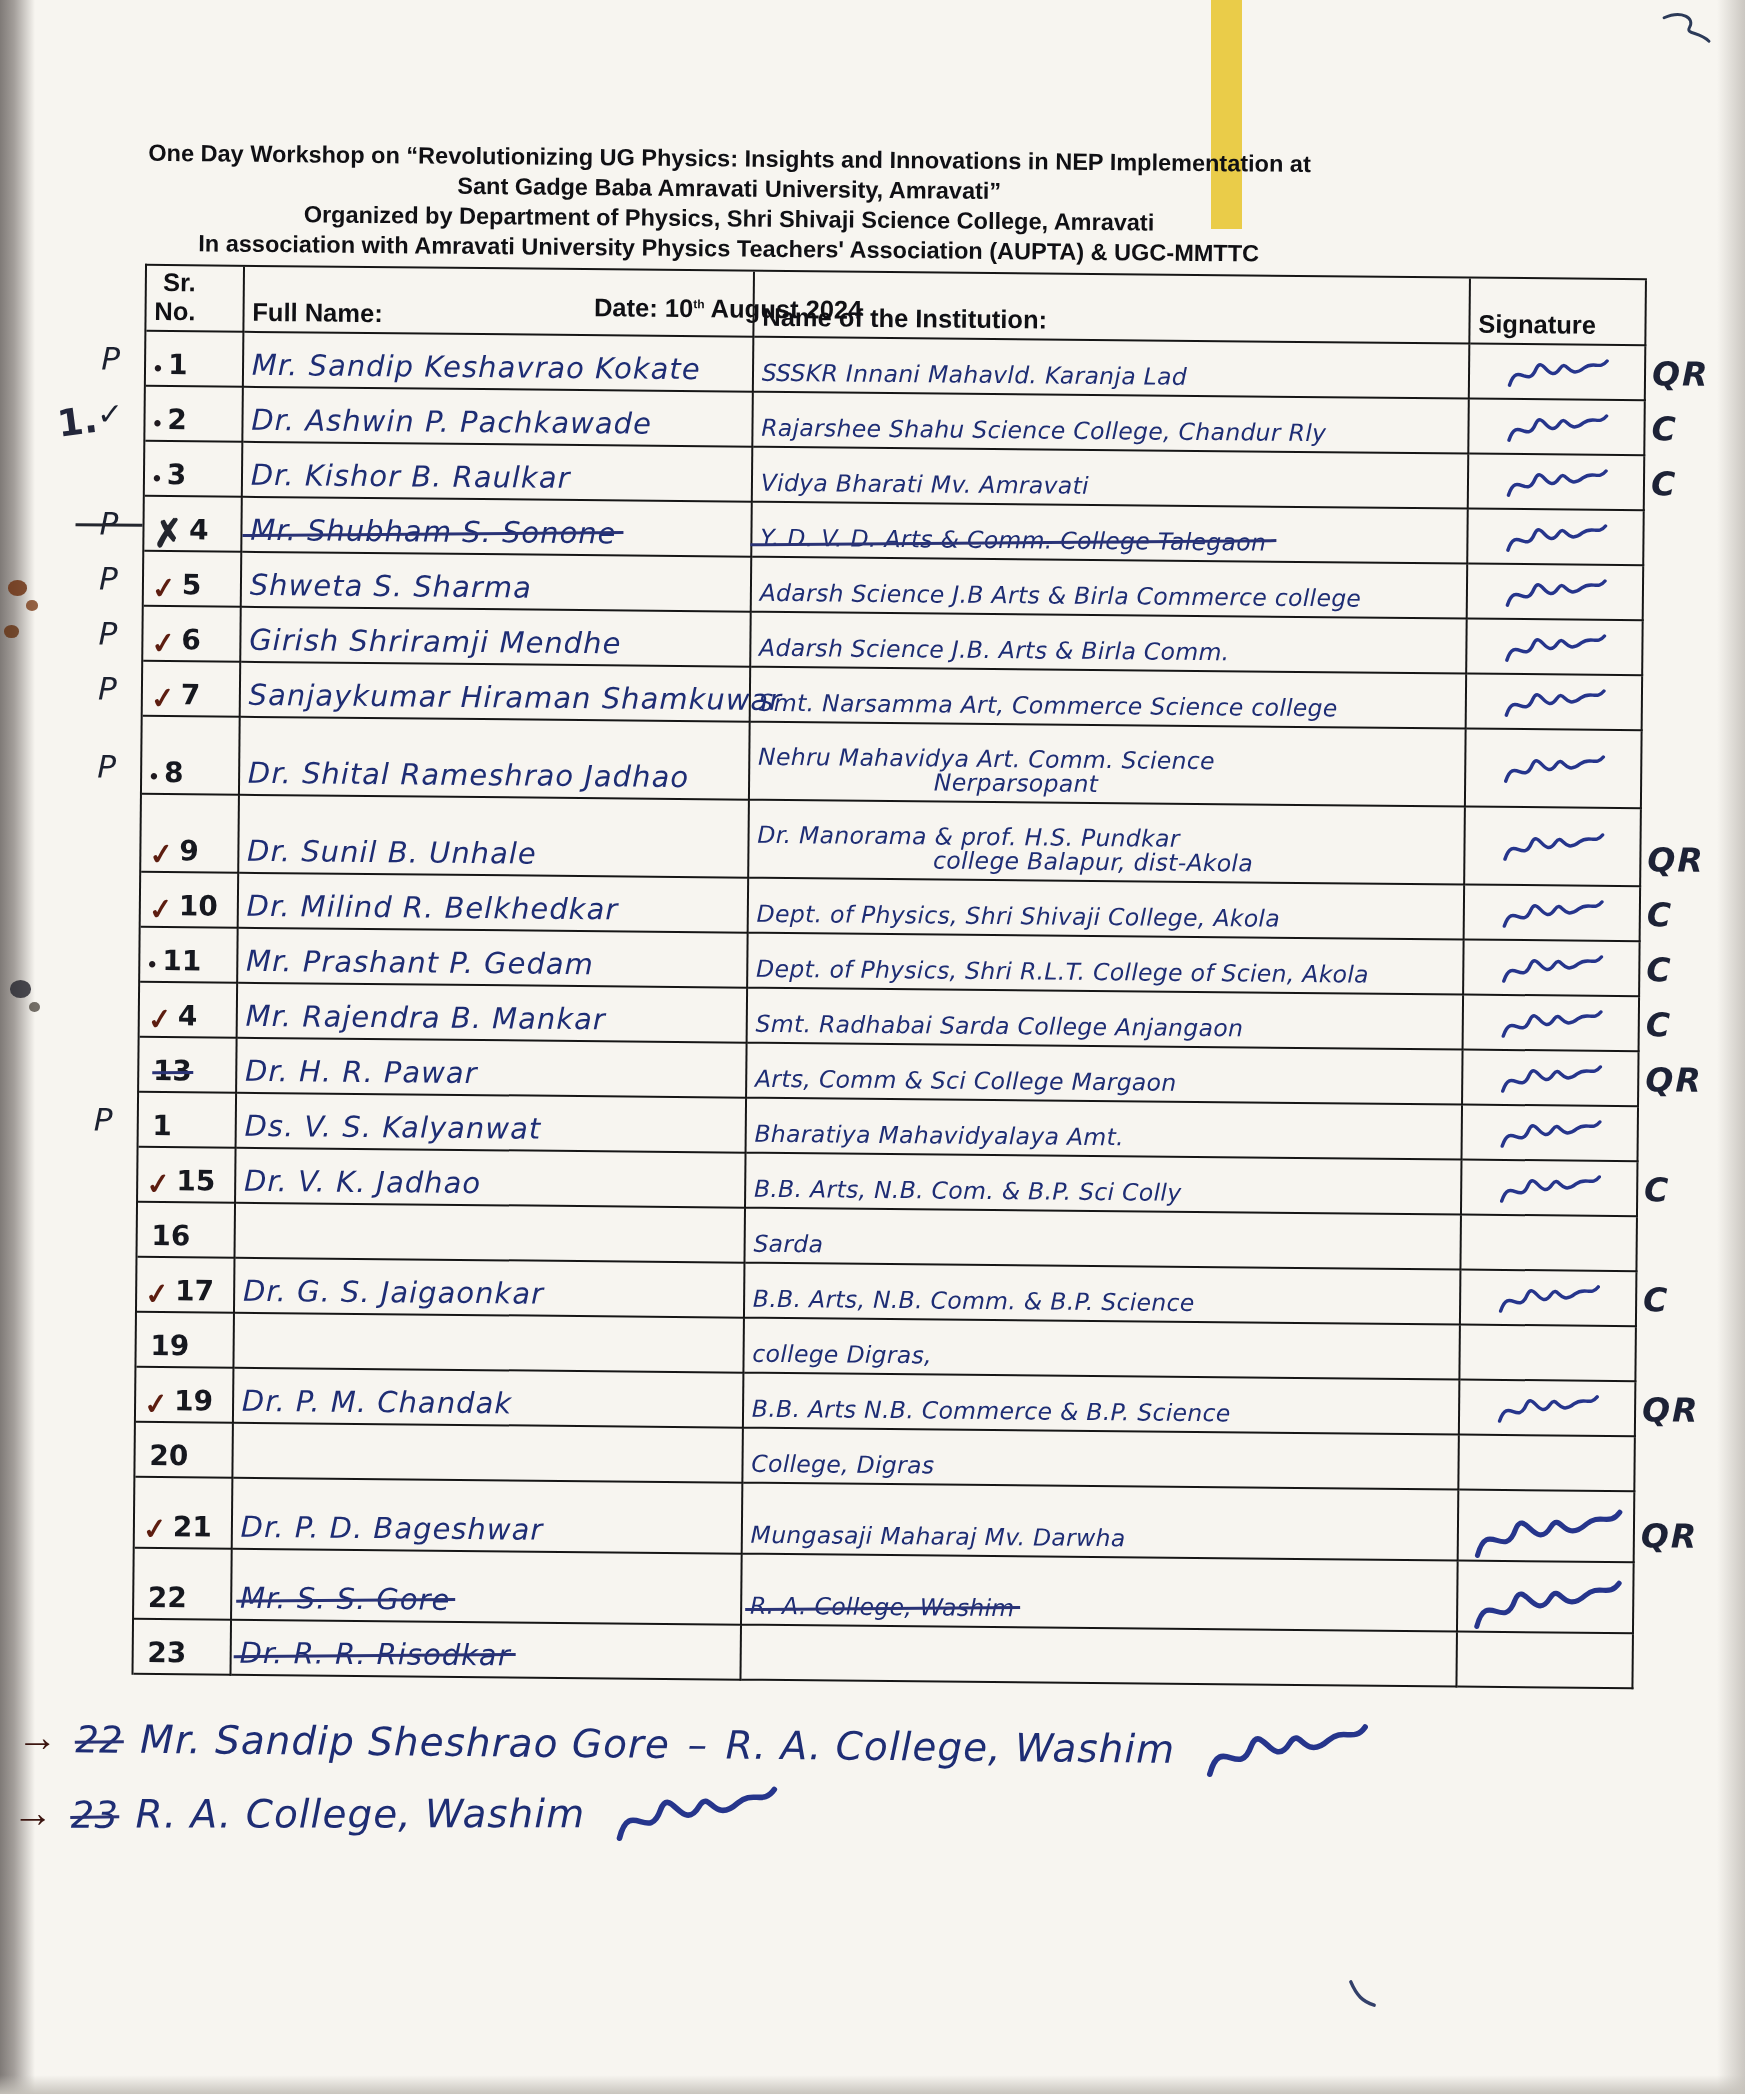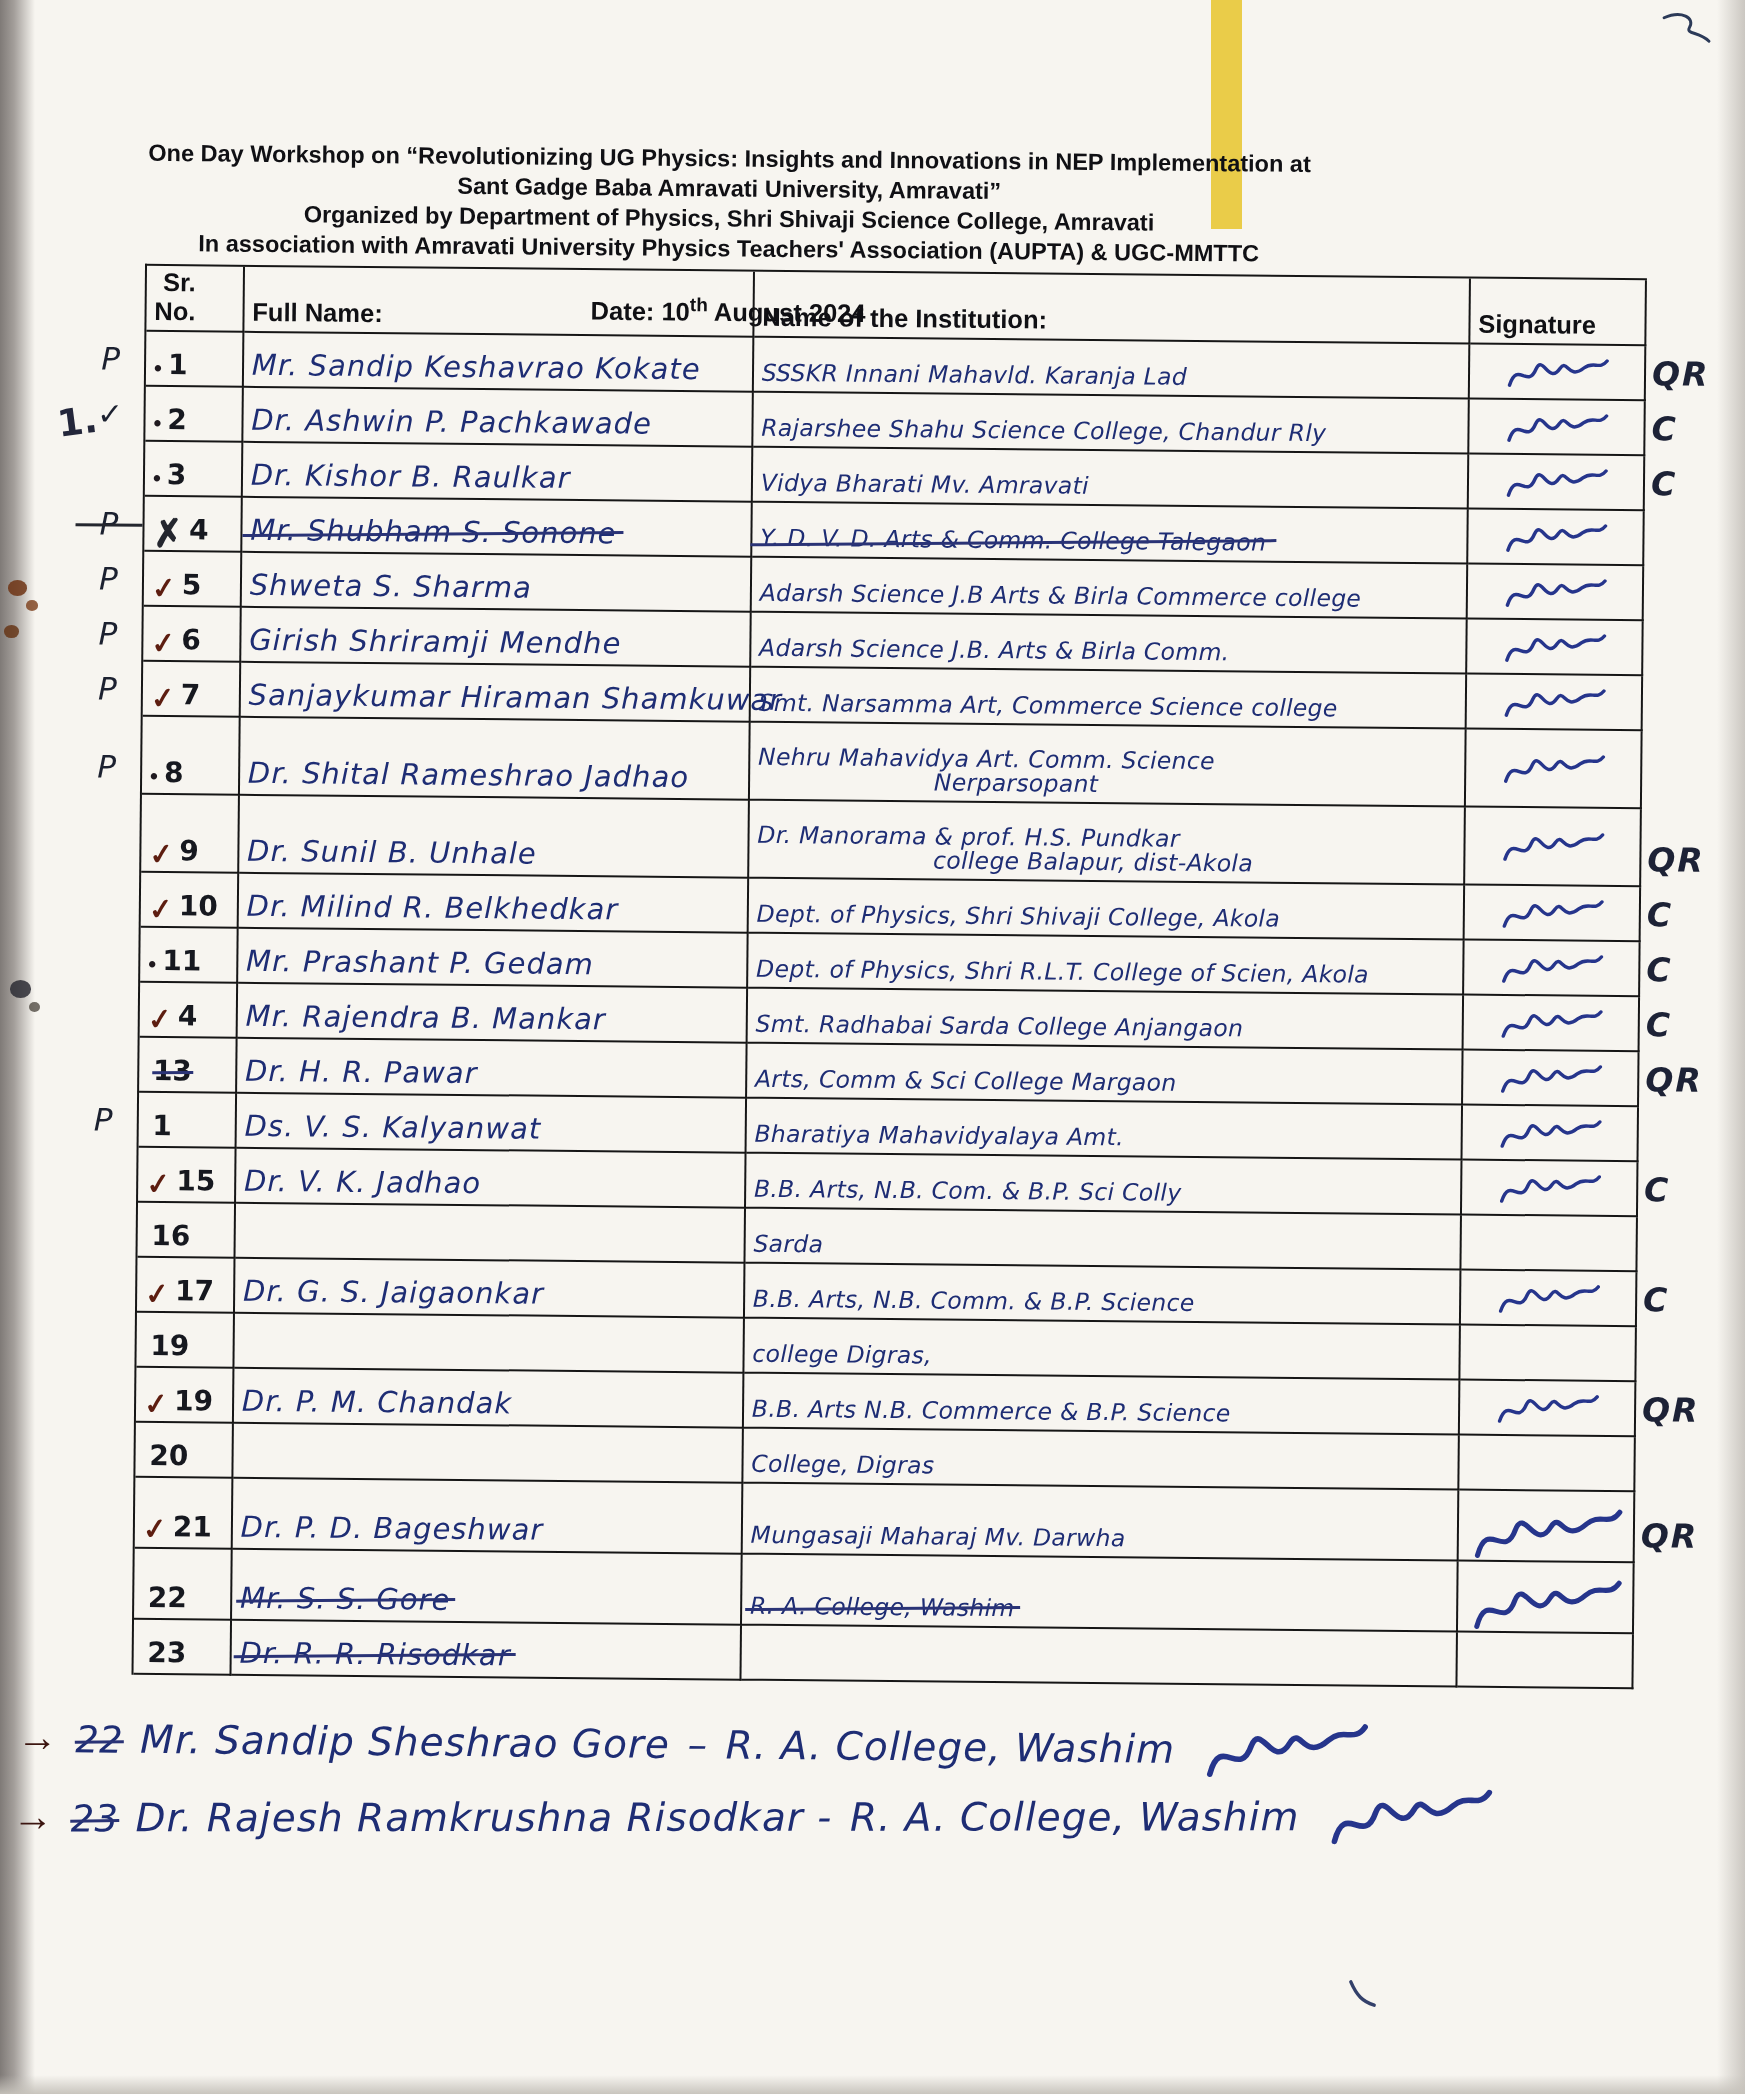--- a/index.html
+++ b/index.html
@@ -20,21 +20,21 @@
   .s4{left:9.8px;top:980px;width:21.6px;height:17.6px;background:#2c2c34;opacity:.85;}
   .s5{left:29px;top:1002px;width:10.8px;height:9.8px;background:#3a342c;opacity:.7;}
   .pen-squiggle{position:absolute;}
   .pen-squiggle svg,.sig{display:block;}
   
   .tilt{position:absolute;left:0;top:0;width:100%;height:100%;transform:rotate(0.55deg);transform-origin:59px 59px;}
   
   .hdr{position:absolute;left:103px;top:137px;width:1255px;text-align:center;color:#101014;}
   .hdr .t{font-weight:bold;font-size:23.5px;line-height:30px;}
   .hdr .date{margin-top:31px;font-weight:bold;font-size:25.5px;}
-  .hdr sup{font-size:19px;margin-top:42px;}
+  .hdr sup{font-size:12px;margin-top:42px;}
   .margin-note{position:absolute;left:61px;top:400px;font-size:37px;font-weight:bold;color:#23263a;
     font-family:"DejaVu Sans",sans-serif;transform:rotate(-8deg);}
   
   .hw{font-family:"DejaVu Sans",sans-serif;font-style:italic;color:#1e2d74;}
   .hw-name{font-size:29px;letter-spacing:1px;white-space:nowrap;}
   .hw-inst{font-size:23.5px;letter-spacing:0.3px;white-space:nowrap;display:block;}
   .l2{margin-left:176px;margin-top:-3.9px;}
   
   .table{position:absolute;left:147px;top:263px;width:1500px;border-top:2.9px solid #161616;border-left:2.9px solid #161616;}
   .trow{display:grid;grid-template-columns:98px 510px 716px 176px;position:relative;}
@@ -603,21 +603,20 @@
       <span class="hw hw-big">Mr. Sandip Sheshrao Gore</span>
       <span class="hw hw-big">–</span>
       <span class="hw hw-big">R. A. College, Washim</span>
       <svg class="sig sig-big" viewBox="0 0 100 36">
           <path d="M4 26 C14 4 20 32 30 14 C38 1 40 30 52 16 C60 7 58 28 74 18 C84 12 88 22 96 14"></path>
         </svg>
     </div>
     <div class="fnote" style="left:29px;top:1770px;transform:rotate(-0.6deg);">
       <span class="arrow">→</span>
       <span class="fn-sr struck">23</span>
-      <span class="hw hw-big">Dr. Rajesh Ramkrushna Risodkar -</span>
       <span class="hw hw-big">R. A. College, Washim</span>
       <svg class="sig sig-big" viewBox="0 0 100 36">
           <path d="M4 26 C14 4 20 32 30 14 C38 1 40 30 52 16 C60 7 58 28 74 18 C84 12 88 22 96 14"></path>
         </svg>
     </div>
   </div>
 </div>
 
 
 </body></html>

